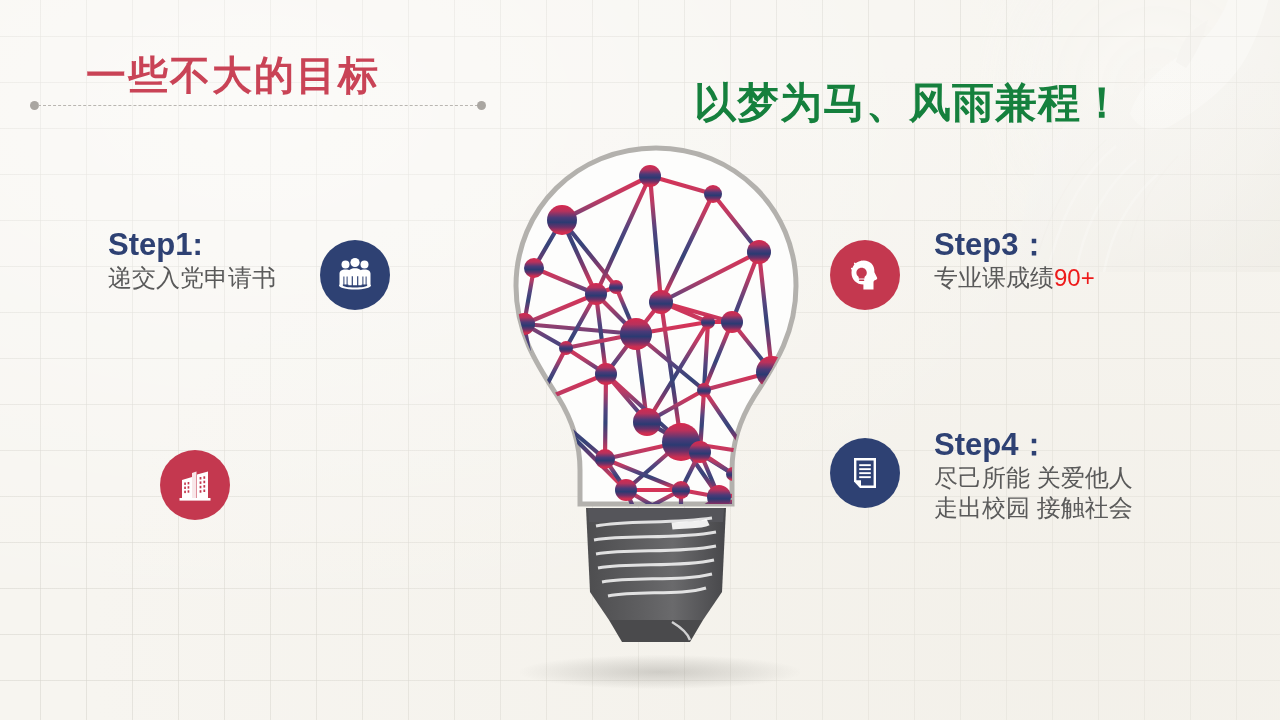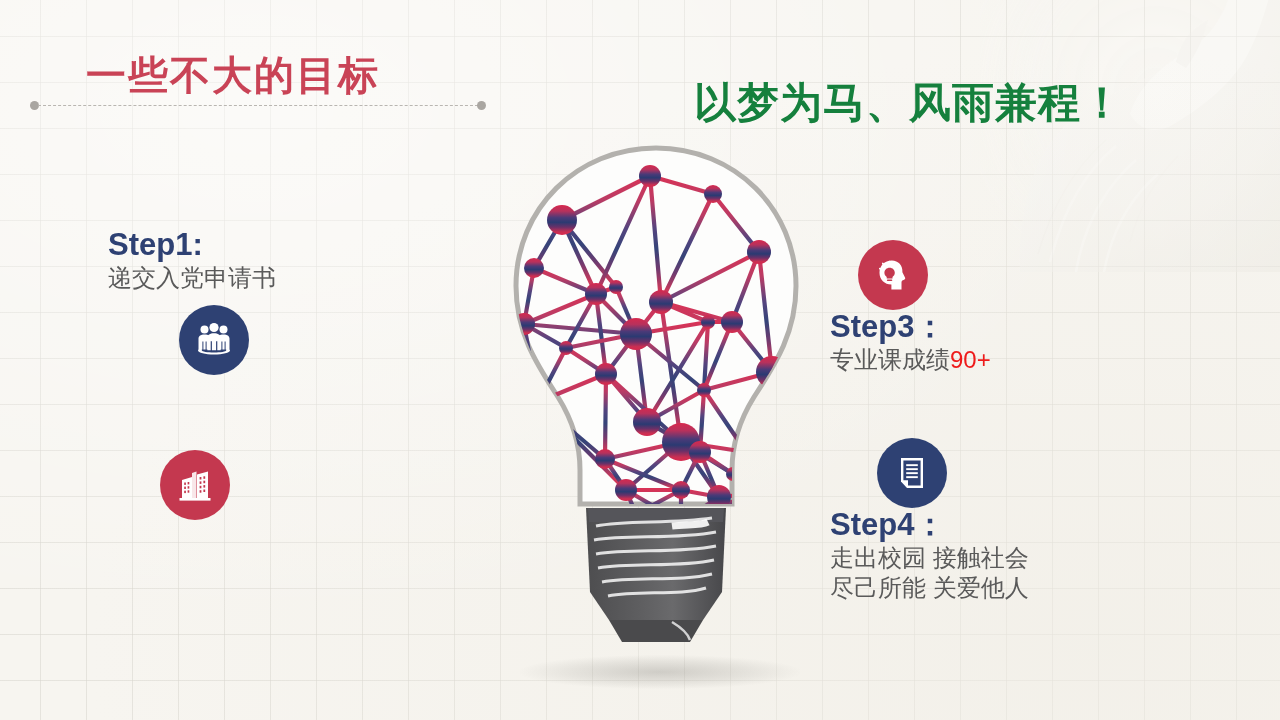--- a/index.html
+++ b/index.html
@@ -51,21 +51,21 @@
     background:#a9a6a1;
   }
   .dash-rule .dot.l{left:0;}
   .dash-rule .dot.r{right:0;}
   .title-right{
     position:absolute;left:694px;top:75px;
     font-size:42px;font-weight:bold;letter-spacing:1px;
     color:#15803d;white-space:nowrap;
   }
   
-  .step{position:absolute;display:flex;align-items:center;flex-direction:column;}
+  .step{position:absolute;display:flex;align-items:flex-start;}
   .step .texts{display:flex;flex-direction:column;}
   .step .step-label{
     font-size:31px;font-weight:bold;color:#2e4173;line-height:1.12;
     white-space:nowrap;
   }
   .step .step-body{
     font-size:24px;color:#5a5a5a;line-height:1.28;white-space:nowrap;
   }
   .step .hl-red{color:#ee1b1b;font-weight:normal;}
   .icon-circle{
@@ -374,18 +374,18 @@
         <g fill="#ffffff">
           <rect x="15.2" y="12.2" width="11.6" height="1.9"></rect>
           <rect x="15.2" y="16.2" width="11.6" height="1.9"></rect>
           <rect x="15.2" y="20.2" width="11.6" height="1.9"></rect>
           <rect x="15.2" y="24.2" width="11.6" height="1.9"></rect>
         </g>
       </svg>
     </div>
     <div class="texts">
       <div class="step-label">Step4：</div>
+      <div class="step-body">尽己所能  关爱他人</div>
       <div class="step-body">走出校园  接触社会</div>
-      <div class="step-body">尽己所能  关爱他人</div>
     </div>
   </div>
 
 </div>
 
 </body></html>

